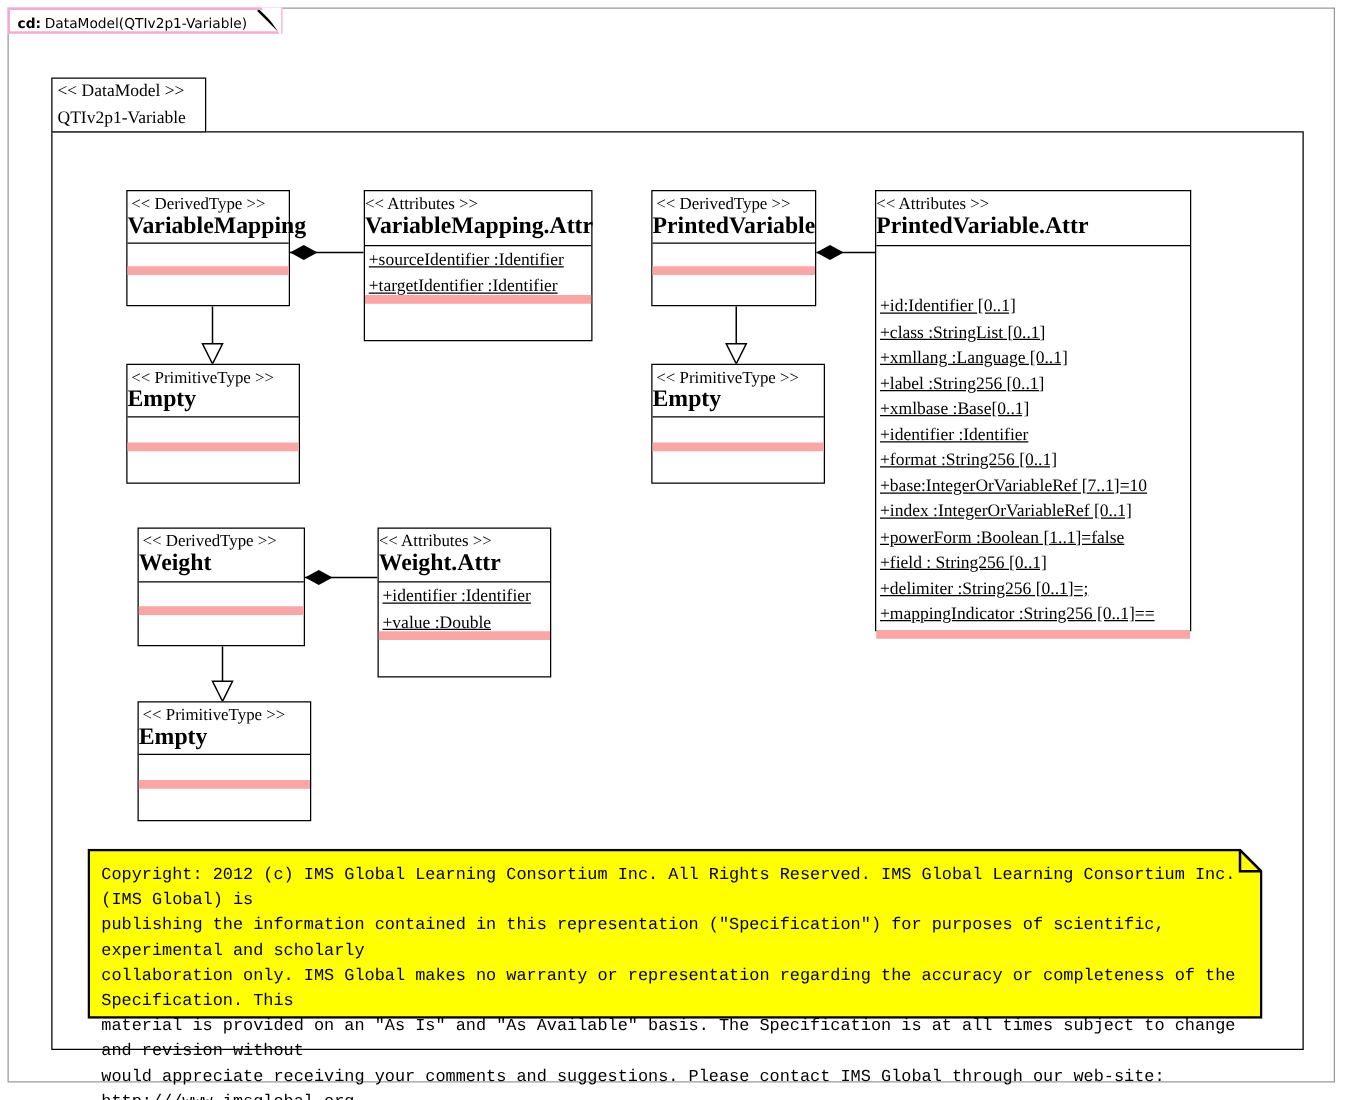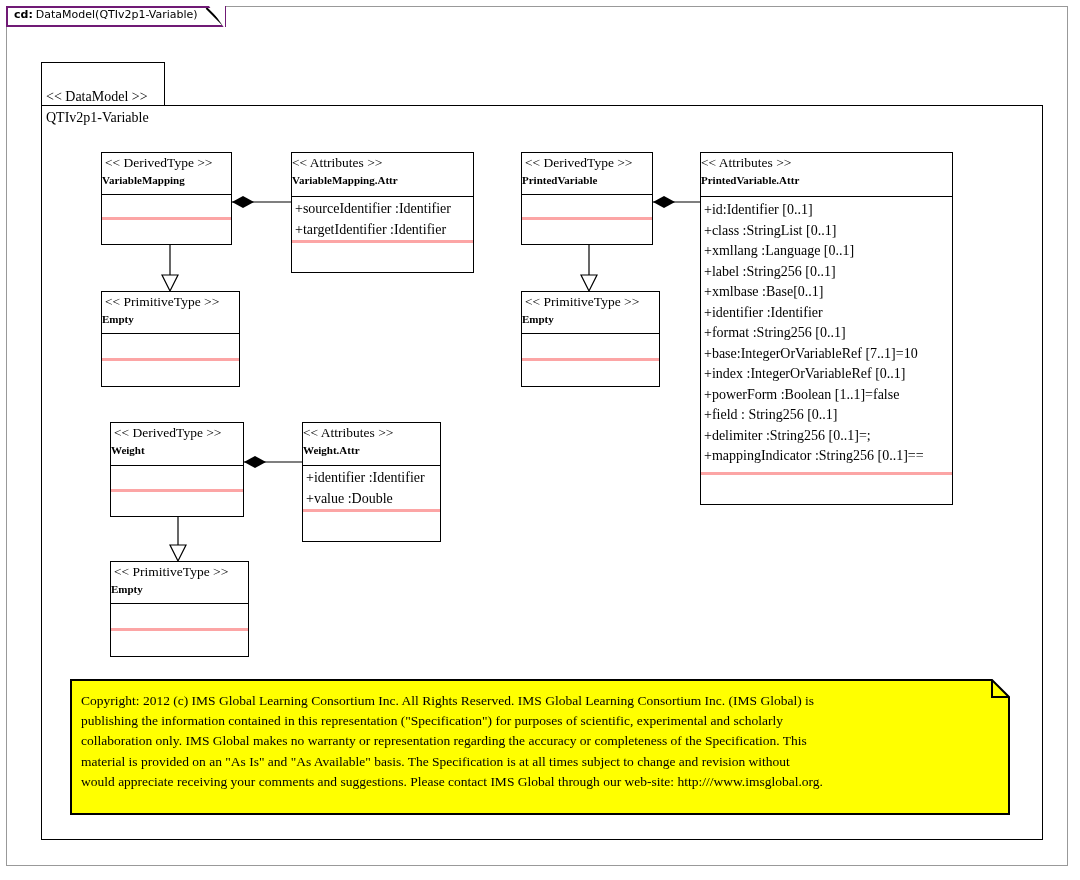--- a/index.html
+++ b/index.html
@@ -25,26 +25,26 @@
     border: 1px solid #999999;
     box-sizing: border-box;
   }
 
   
   #frame-tab {
     position: absolute;
     left: 6px;
     top: 6px;
     height: 21px;
-    border: 2px solid #701a75;
+    border: 2px solid #f9a8d4;
     background: #ffffff;
     box-sizing: border-box;
     padding: 0 26px 0 6px;
     display: flex;
-    align-items: flex-start;
+    align-items: flex-end;
     font-family: "DejaVu Sans", sans-serif;
     font-size: 11px;
     color: #000000;
     white-space: nowrap;
   }
   #frame-tab .tab-bold { font-weight: bold; margin-right: 3px; }
   
   #frame-tab::after {
     content: "";
     position: absolute;
@@ -74,21 +74,21 @@
     background: #ffffff;
     z-index: 3;
   }
   #datamodel-header .dm-line {
     height: 21px;
     line-height: 21px;
     font-size: 14px;
     padding-left: 4px;
     white-space: nowrap;
   }
-  #datamodel-header .dm-line.first { border-bottom: 0; margin-top: 23px; }
+  #datamodel-header .dm-line.first { border-bottom: 0; }
 
   #datamodel-body {
     position: absolute;
     left: 41px;
     top: 105px;
     width: 1002px;
     height: 735px;
     border: 1px solid #000000;
     box-sizing: border-box;
     background: #ffffff;
@@ -107,32 +107,32 @@
     border-bottom: 1px solid #000000;
     box-sizing: border-box;
     padding: 1px 0 2px 0;
   }
   .uml-stereo {
     font-size: 13.5px;
     line-height: 17px;
     white-space: nowrap;
   }
   .uml-name {
-    font-size: 11px;
+    font-size: 19px;
     font-weight: bold;
     line-height: 19px;
     white-space: nowrap;
   }
   .center { text-align: left; }
   .leftpad { padding-left: 3px; }
 
   .uml-compartment {
     box-sizing: border-box;
   }
-  .uml-compartment.bordered { border-bottom: 3px solid #fca5a5; }
+  .uml-compartment.bordered { border-bottom: 7px solid #fca5a5; text-decoration: underline; }
 
   .attr-line {
     font-size: 14px;
     line-height: 20.5px;
     white-space: nowrap;
     padding-left: 3px;
   }
 
   
   #connectors {
@@ -145,20 +145,21 @@
   }
 
   
   #copyright-note {
     position: absolute;
     left: 70px;
     top: 679px;
     width: 940px;
     height: 136px;
     z-index: 5;
+    font-family: Liberation Mono, monospace;
   }
   #copyright-note .note-shape {
     position: absolute;
     left: 0; top: 0;
     width: 100%;
     height: 100%;
   }
   #copyright-note .note-text {
     position: absolute;
     left: 11px;
@@ -258,21 +259,21 @@
   </div>
   <div class="uml-compartment bordered" style="height:25px;"></div>
   <div class="uml-compartment" style="height:24px;"></div>
 </div>
 
 <div class="uml-box" style="left:700px; top:152px; width:253px; height:353px;">
   <div class="uml-head" style="height:44px;">
     <div class="uml-stereo center">&lt;&lt; Attributes  &gt;&gt;</div>
     <div class="uml-name center">PrintedVariable.Attr</div>
   </div>
-  <div class="uml-compartment bordered" style="height:278px; padding-top:3px;">
+  <div class="uml-compartment bordered" style="height:278px; padding-top:3px;margin-top:36px;">
     <div class="attr-line">+id:Identifier [0..1]</div>
     <div class="attr-line">+class :StringList [0..1]</div>
     <div class="attr-line">+xmllang  :Language [0..1]</div>
     <div class="attr-line">+label :String256 [0..1]</div>
     <div class="attr-line">+xmlbase :Base[0..1]</div>
     <div class="attr-line">+identifier  :Identifier</div>
     <div class="attr-line">+format :String256 [0..1]</div>
     <div class="attr-line">+base:IntegerOrVariableRef  [7..1]=10</div>
     <div class="attr-line">+index :IntegerOrVariableRef  [0..1]</div>
     <div class="attr-line">+powerForm :Boolean [1..1]=false</div>

